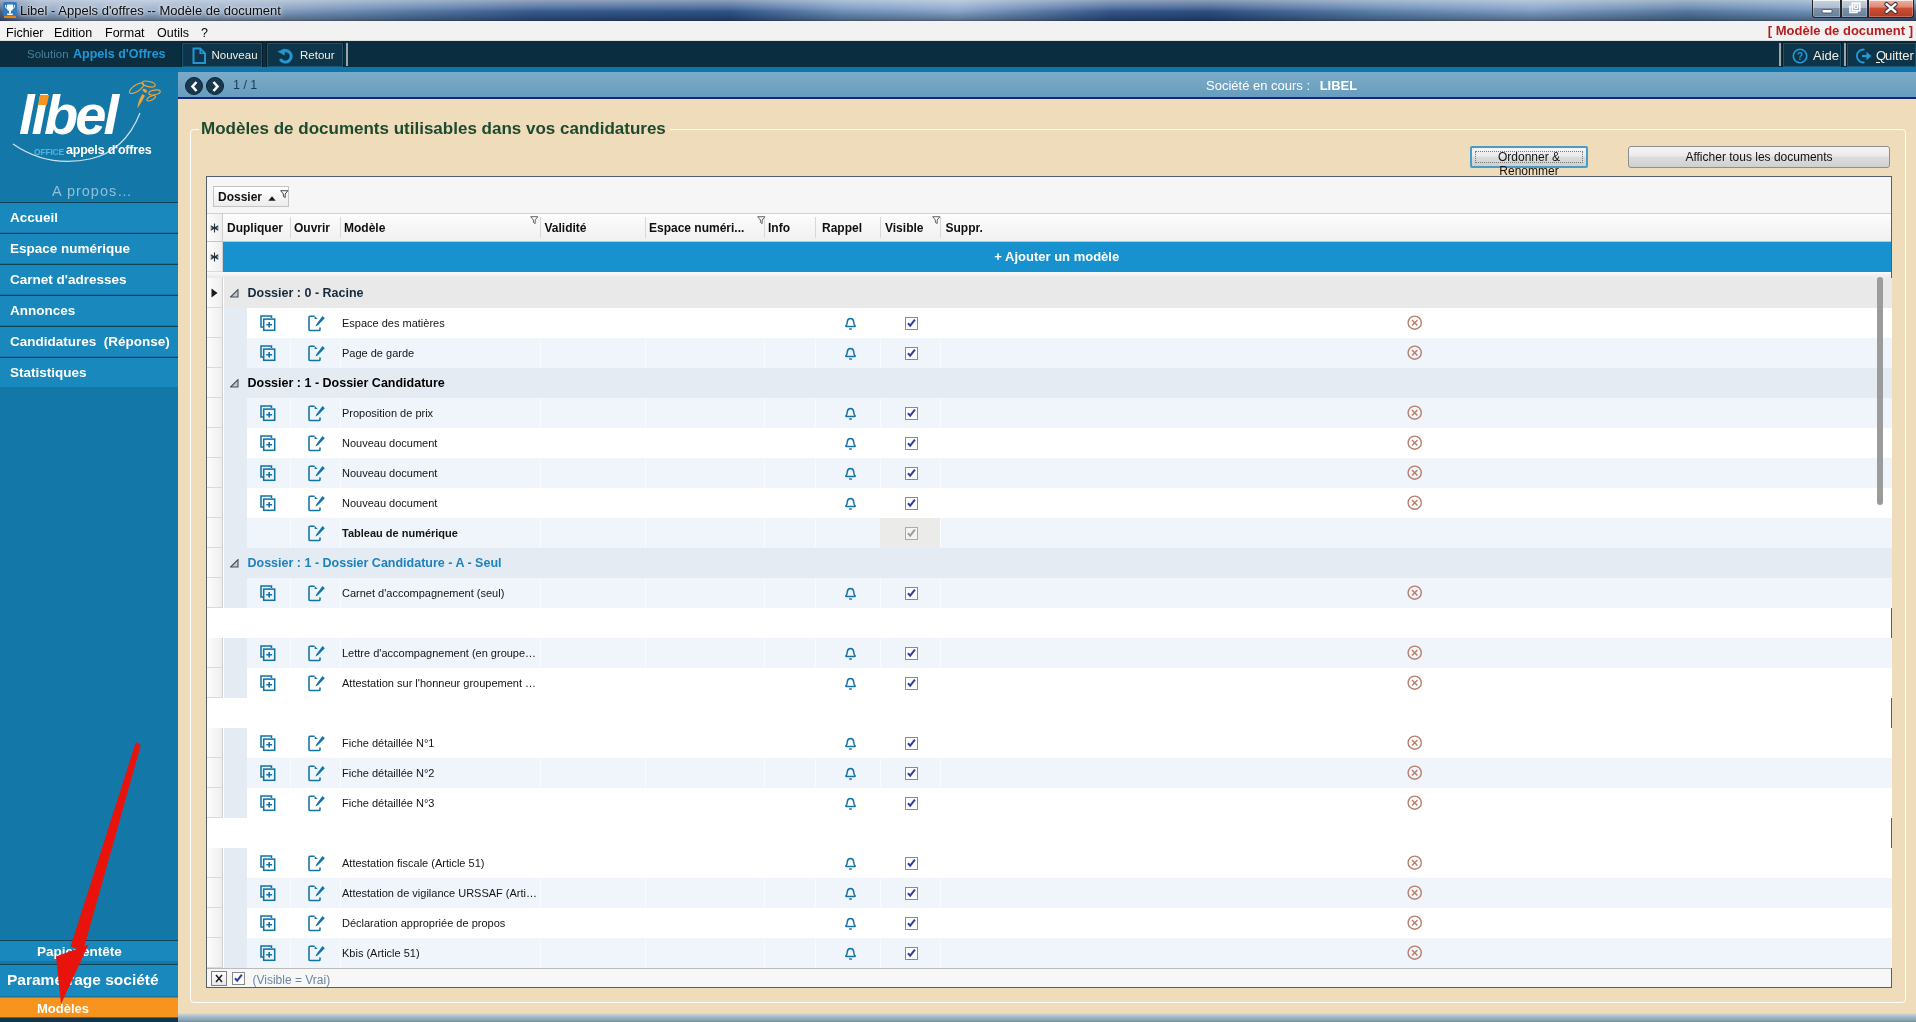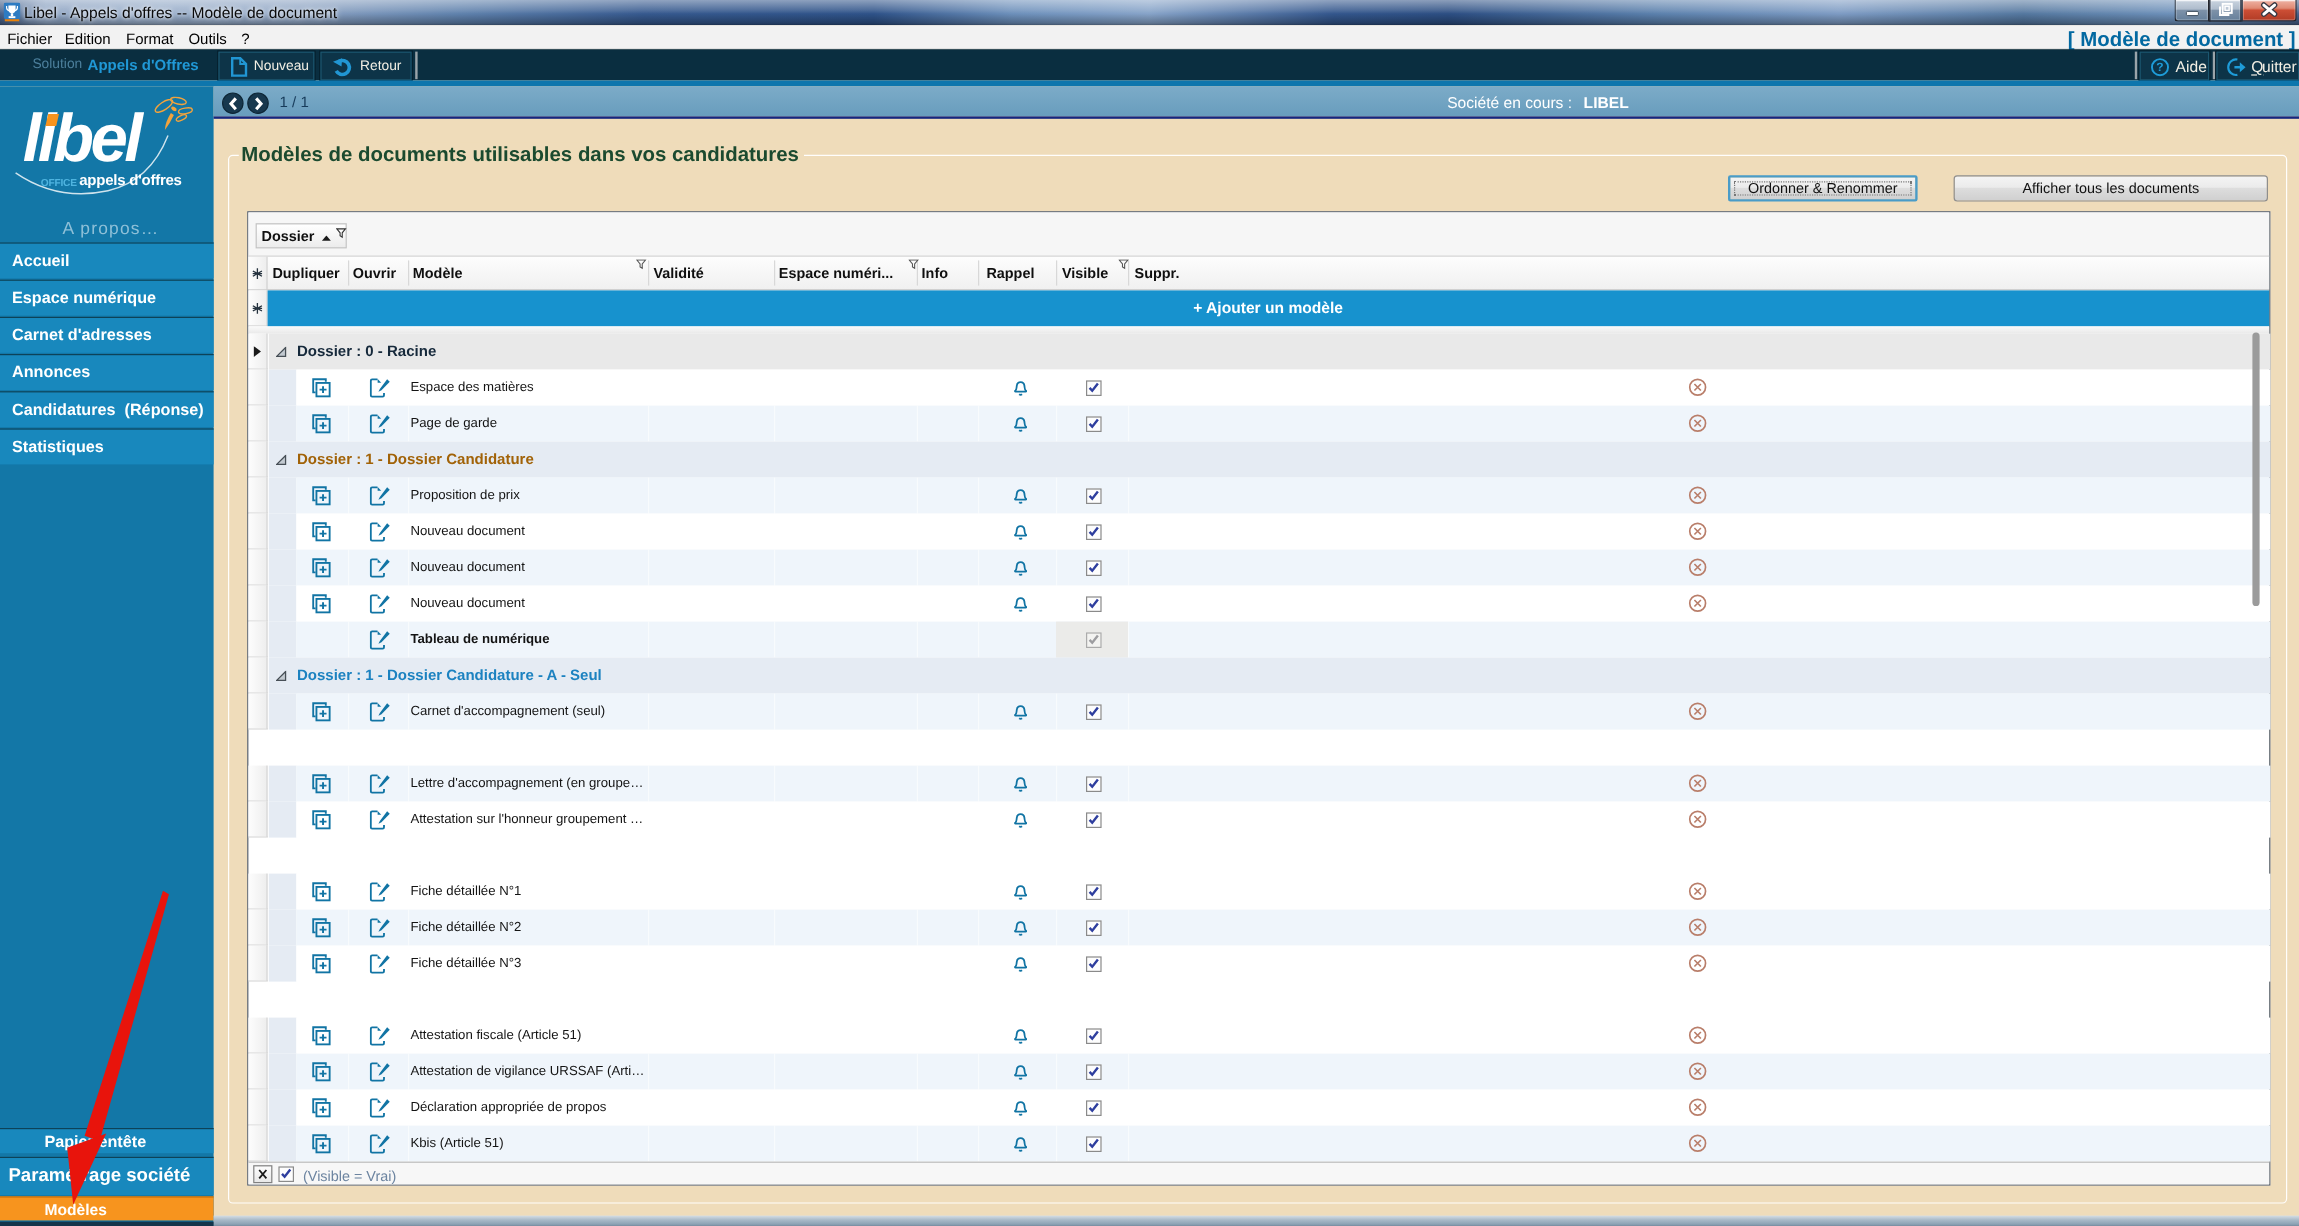--- a/index.html
+++ b/index.html
@@ -18,21 +18,21 @@
 
 .wbtn { position:absolute; top:0; height:18px; z-index:4; border:1px solid #23252B; border-top:none;
   box-shadow:inset 0 1px 0 rgba(255,255,255,.7), inset 0 0 0 1px rgba(255,255,255,.25); }
 #wmin { left:1812px; width:29px; border-bottom-left-radius:3px; background:linear-gradient(180deg,#CAD4E0 0%,#AEBCCC 45%,#7E92A9 50%,#66809B 100%); }
 #wmax { left:1841px; width:27px; background:linear-gradient(180deg,#CAD4E0 0%,#AEBCCC 45%,#7E92A9 50%,#66809B 100%); }
 #wclose { left:1868px; width:46px; border-bottom-right-radius:3px; background:linear-gradient(180deg,#EFB3A5 0%,#E08A74 40%,#CC4E35 50%,#B13C26 100%); }
 
 
 #menubar { position:absolute; left:0; top:21px; width:1916px; height:20px; background:#F2F2F2; border-bottom:1px solid #E0E0E0; }
 .mitem { position:absolute; top:4.5px; font-size:12.5px; color:#000; }
-#mright { position:absolute; right:3px; top:2px; font-size:17px; font-weight:bold; color:#0369a1; }
+#mright { position:absolute; right:3px; top:2px; font-size:13px; font-weight:bold; color:#b91c1c; }
 
 
 #toolbar { position:absolute; left:0; top:41px; width:1916px; height:26px; background:#0A2E40; }
 .tbtn { position:absolute; top:1.5px; height:24px; background:#0D3448; border:1px solid #1B566F; box-shadow:0 0 0 1px #061E2C; color:#F2EFE4; font-size:13px; }
 .tsep { position:absolute; top:2px; height:23px; width:2px; background:#9AA4AA; }
 #bluestrip { position:absolute; left:0; top:67px; width:1916px; height:5px; background:#0E76AD; }
 
 
 #sidebar { position:absolute; left:0; top:72px; width:178px; height:950px; background:#1377A7; }
 .sitem { position:absolute; left:0; width:178px; background:#1888BD; color:#FFF; font-weight:bold; font-size:13.5px; border-top:1.5px solid #0D4258; }
@@ -224,21 +224,21 @@
         <path d="M7.5,5 L11.5,9.5 L7.5,14" fill="none" stroke="#FFF" stroke-width="2.6"></path>
       </svg>
     </div>
   <span class="ab" style="left:55px;top:6px;font-size:12.5px;color:#173B5A">1 / 1</span>
   <span class="ab" style="left:1028px;top:5.5px;font-size:13px;color:#FFF">Société en cours : <b style="margin-left:6px">LIBEL</b></span>
 </div>
 <div id="navborder"></div>
 
 <div id="fset"></div>
 <div id="legend">Modèles de documents utilisables dans vos candidatures</div>
-<div class="fbtn" style="left:1440px;width:158px;border:2px solid #4A9CC8;border-radius:2px"><span style="position:relative;top:2px">Ordonner &amp; Renommer</span><i style="left:3px;top:2.5px;right:3px;bottom:2.5px;border:1px dotted #777"></i></div>
+<div class="fbtn" style="left:1470px;width:118px;border:2px solid #4A9CC8;border-radius:2px"><span style="position:relative;top:2px">Ordonner &amp; Renommer</span><i style="left:3px;top:2.5px;right:3px;bottom:2.5px;border:1px dotted #777"></i></div>
 <div class="fbtn" style="left:1628px;width:262px;line-height:20px">Afficher tous les documents</div>
 
 <div id="gpanel">
   <div id="grouppanel">
     <div id="gbtn">
       <span style="position:absolute;left:4px;top:3.5px;font-size:12px;font-weight:bold;color:#101010">Dossier</span>
       <svg class="ab" style="left:54px;top:9px" width="8" height="5" viewBox="0 0 8 5">
           <polygon points="4,0.3 7.7,4.7 0.3,4.7" fill="#1A1A1A"></polygon>
         </svg>
       <svg class="ab" style="left:66px;top:3.5px" width="9" height="9" viewBox="0 0 9 9">
@@ -369,21 +369,21 @@
 <path d="M5,5 L10.4,10.4 M10.4,5 L5,10.4" fill="none" stroke="#B97E6A" stroke-width="1.4"></path>
 </svg>
         </div>
       </div>
 <div class="row" style="top:191px">
         <div class="rind"></div>
         <div class="gbody" style="background:#E5EBF3">
           <svg class="ab" style="left:6.5px;top:10.5px" width="9" height="9" viewBox="0 0 9 9">
 <polygon points="8,0.6 8,8 0.6,8" fill="#C2C9D0" stroke="#474F56" stroke-width="1.1"></polygon>
 </svg>
-          <span class="gtxt" style="color:#a16207">Dossier : 1 - Dossier Candidature</span>
+          <span class="gtxt" style="color:#000000">Dossier : 1 - Dossier Candidature</span>
         </div>
       </div>
 <div class="row" style="top:221px">
         <div class="rind"></div>
         <div class="rident"></div>
         <div class="rbody" style="background:#EFF5FB">
           <i class="vl" style="left:43.5px"></i>
           <i class="vl" style="left:93.5px"></i>
           <i class="vl" style="left:293.5px"></i>
           <i class="vl" style="left:398.5px"></i>

